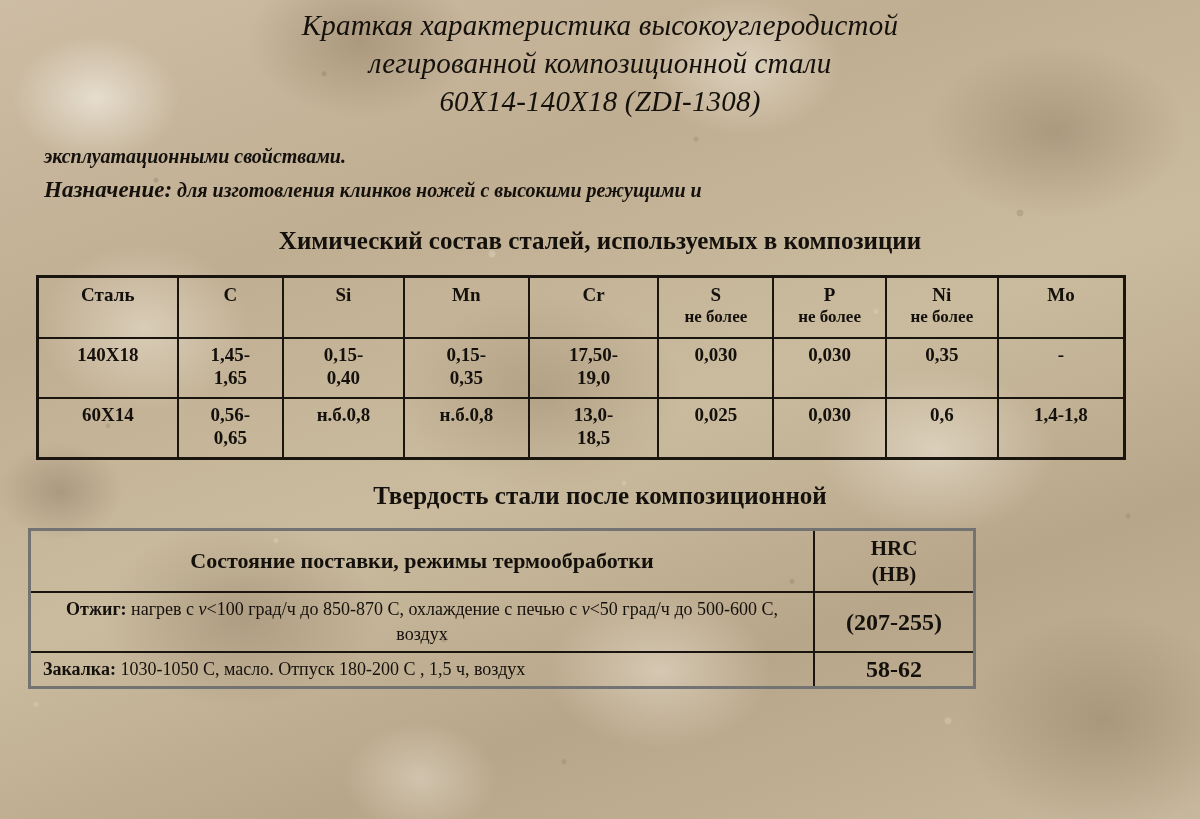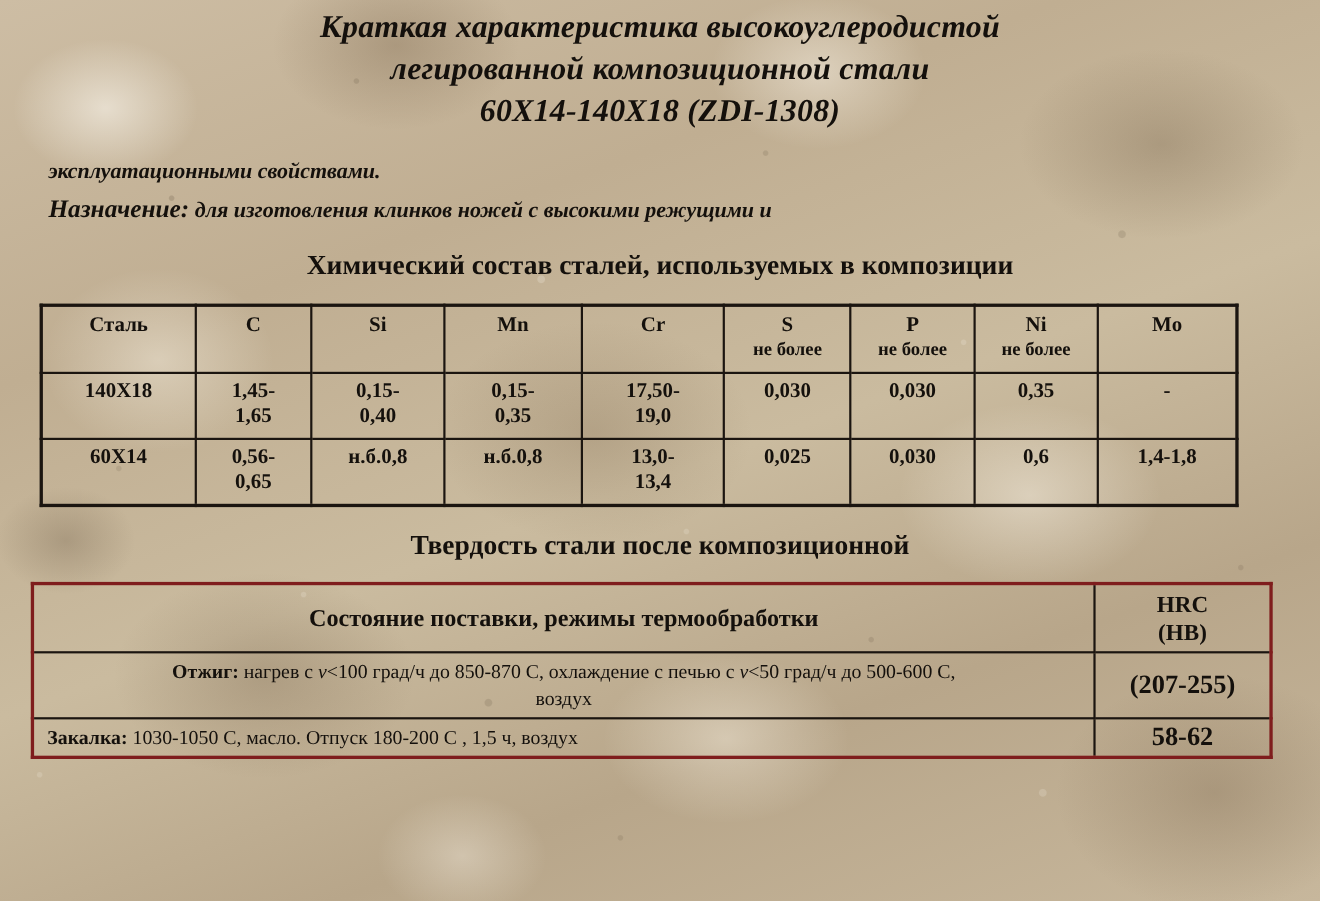--- a/index.html
+++ b/index.html
@@ -67,21 +67,21 @@
     box-sizing: border-box;
   }
 
   
   .title-block {
     text-align: center;
     padding-top: 6px;
   }
   .title-line {
     font-size: 29px;
-    font-weight: bold;
+    font-weight: normal;
     font-style: italic;
     line-height: 38px;
     letter-spacing: 0.2px;
     color: #14100c;
   }
 
   .intro {
     margin: 22px 0 0 44px;
     width: 1030px;
   }
@@ -153,22 +153,22 @@
   .col-cr     { width: 130px; }
   .col-s      { width: 115px; }
   .col-p      { width: 112px; }
   .col-ni     { width: 112px; }
   .col-mo     { width: 128px; }
 
   .hard-wrap {
     margin: 18px 0 0 28px;
   }
   table.hard {
-    width: 1129px;
-    border: 3px solid #7f1d1d;
+    width: 948px;
+    border: 3px solid #737373;
     font-family: Liberation Serif, serif;
   }
   table.hard th, table.hard td {
     border: 2px solid #1b1510;
     color: #14100c;
   }
   table.hard thead th.regime {
     font-size: 22px;
     font-weight: bold;
     text-align: center;
@@ -289,21 +289,21 @@
             <span class="l2">0,65</span>
           </td>
           <td>
             <span class="l2">н.б.0,8</span>
           </td>
           <td>
             <span class="l2">н.б.0,8</span>
           </td>
           <td>
             <span class="l2">13,0-</span>
-            <span class="l2">13,4</span>
+            <span class="l2">18,5</span>
           </td>
           <td>0,025</td>
           <td>0,030</td>
           <td>0,6</td>
           <td>1,4-1,8</td>
         </tr>
       </tbody>
     </table>
   </div>
 

